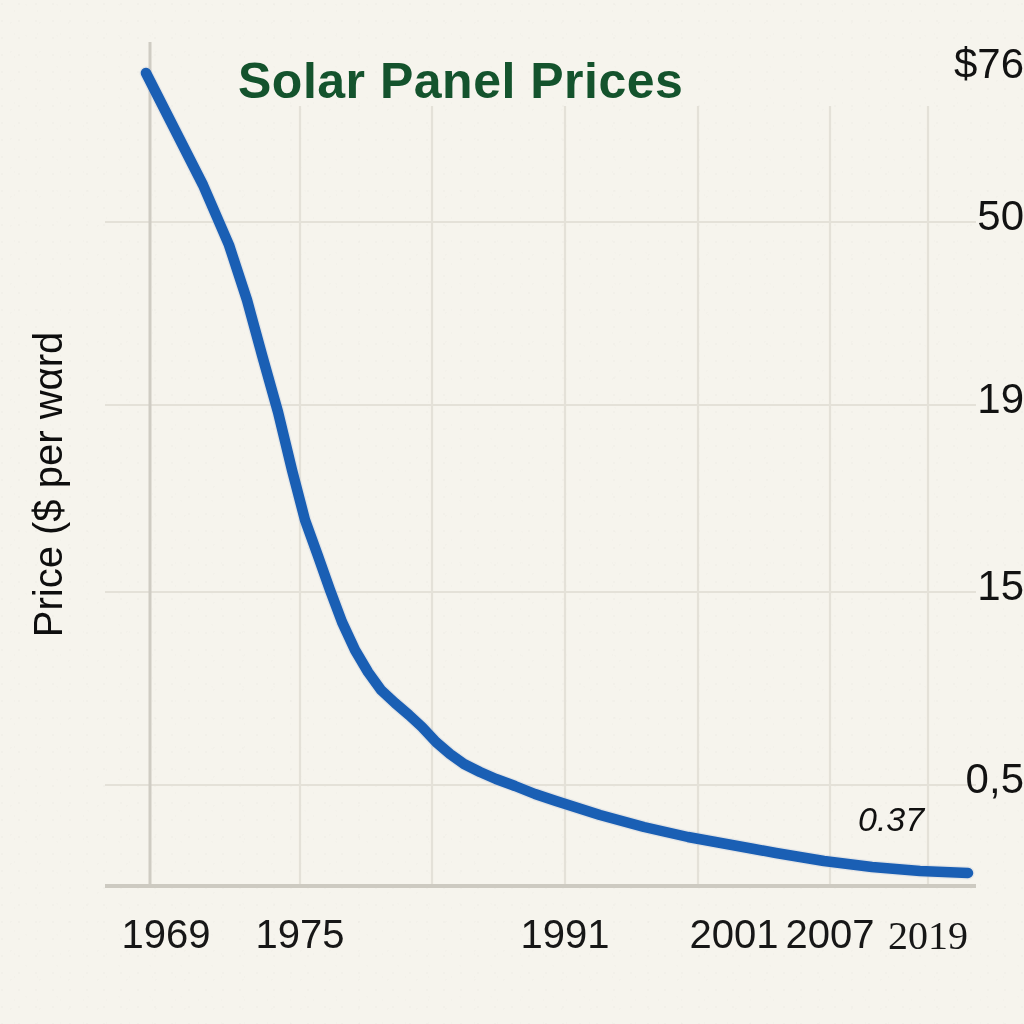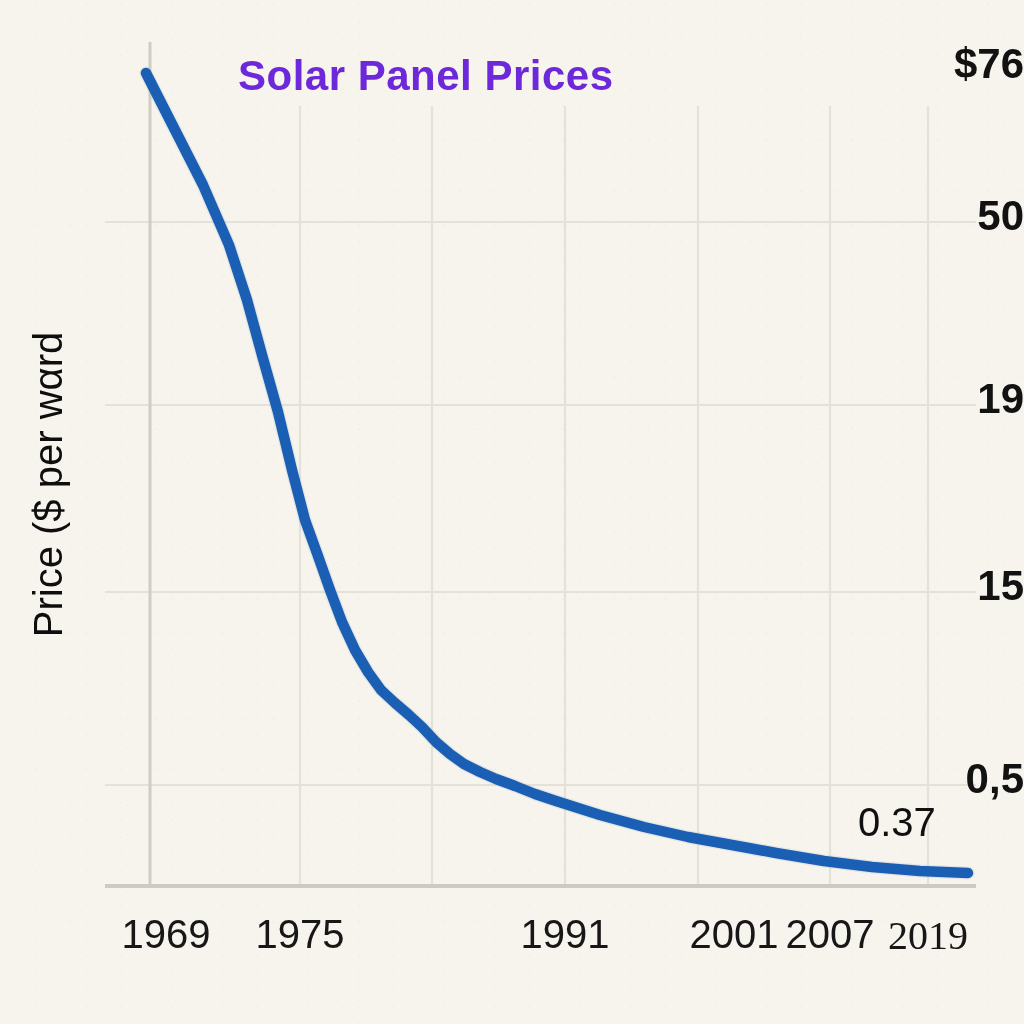--- a/index.html
+++ b/index.html
@@ -34,23 +34,23 @@
   }
   #plot-svg {
     position: absolute;
     left: 0;
     top: 0;
   }
   .chart-title {
     position: absolute;
     left: 238px;
     top: 52px;
-    font-size: 42px;
+    font-size: 50px;
     font-weight: 700;
-    color: #6d28d9;
+    color: #14532d;
     letter-spacing: .5px;
     white-space: nowrap;
   }
   .y-axis-title {
     position: absolute;
     left: -152px;
     top: 462px;
     width: 400px;
     text-align: center;
     transform: rotate(-90deg);
@@ -61,36 +61,36 @@
     white-space: nowrap;
   }
   .y-tick {
     position: absolute;
     right: 0;
     width: 130px;
     text-align: right;
     font-size: 42px;
     color: #121212;
     white-space: nowrap;
-    font-weight: bold;
   }
   .x-tick {
     position: absolute;
     top: 912px;
     width: 160px;
     text-align: center;
     font-size: 40px;
     color: #171717;
     white-space: nowrap;
   }
   .annotation {
     position: absolute;
-    font-size: 40px;
+    font-size: 34px;
     color: #101010;
     white-space: nowrap;
+    font-style: italic;
   }
 </style>
 </head>
 <body>
 
 <div id="chart-root">
 
   <div id="paper-grain"></div>
 
   <svg id="plot-svg" width="1024" height="1024" viewBox="0 0 1024 1024">

